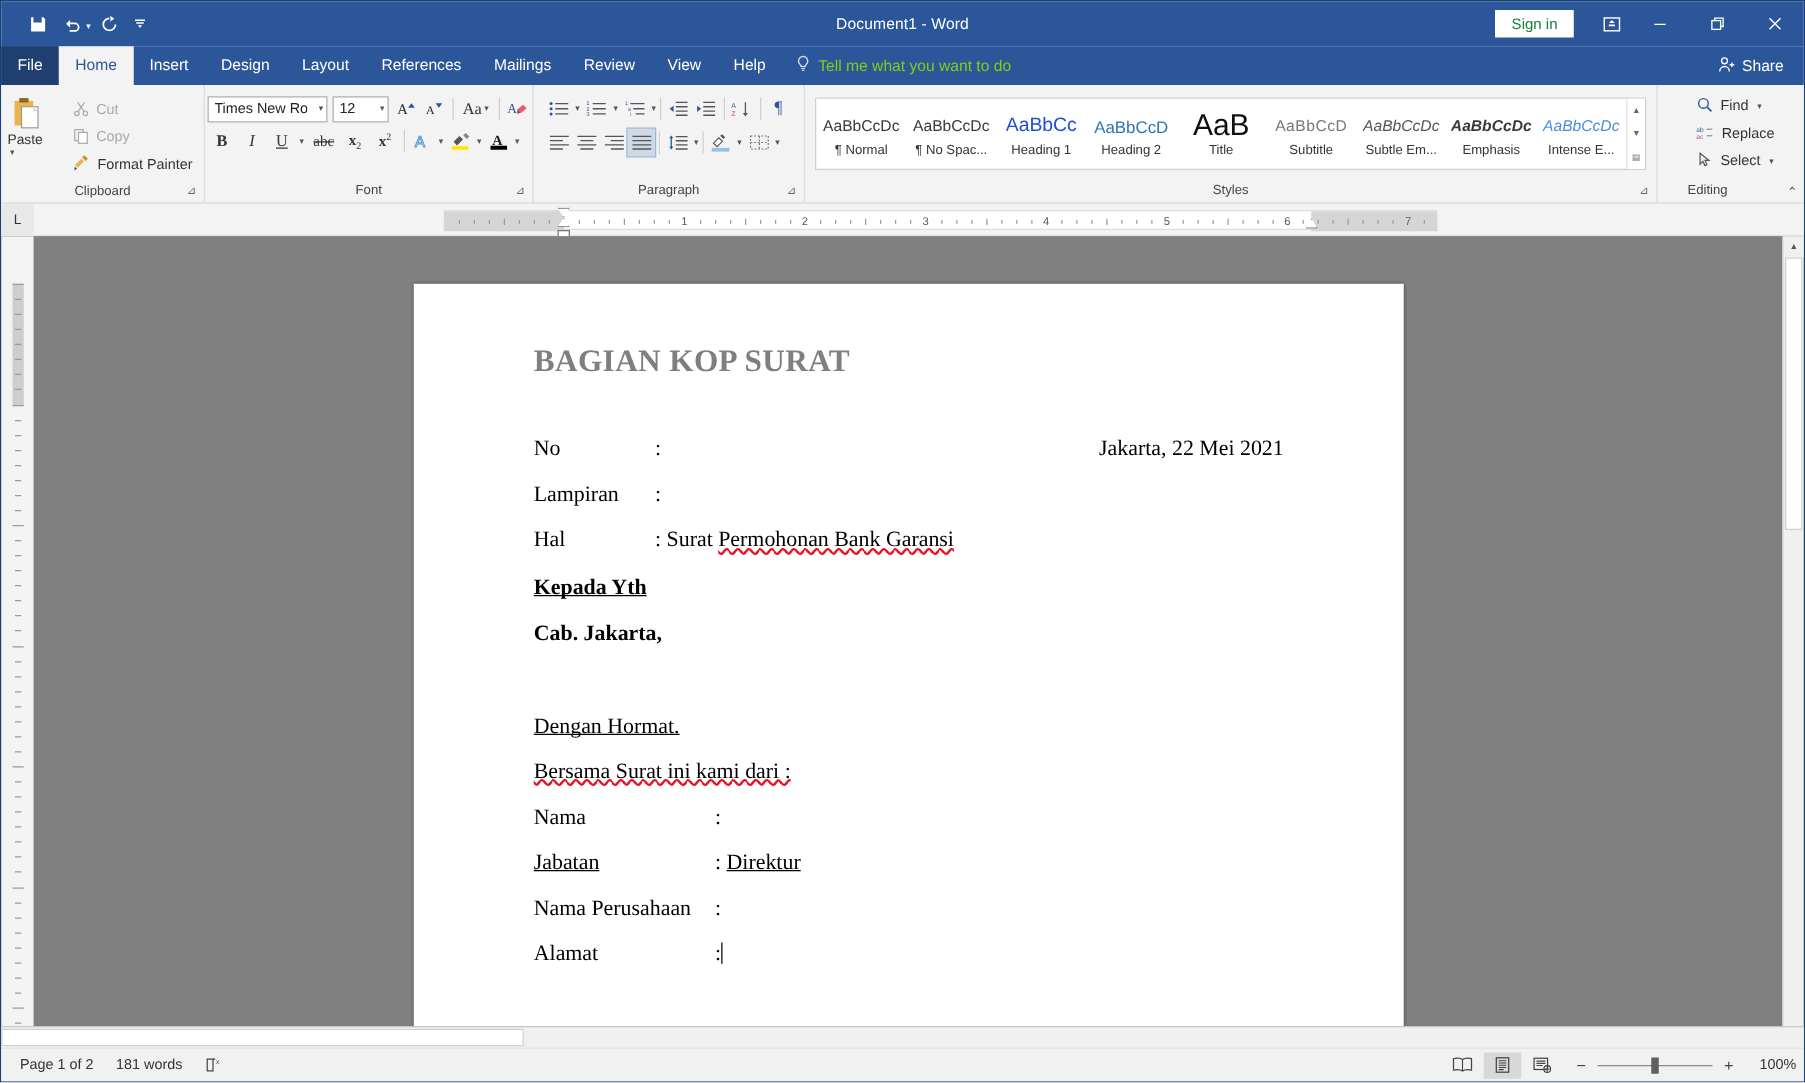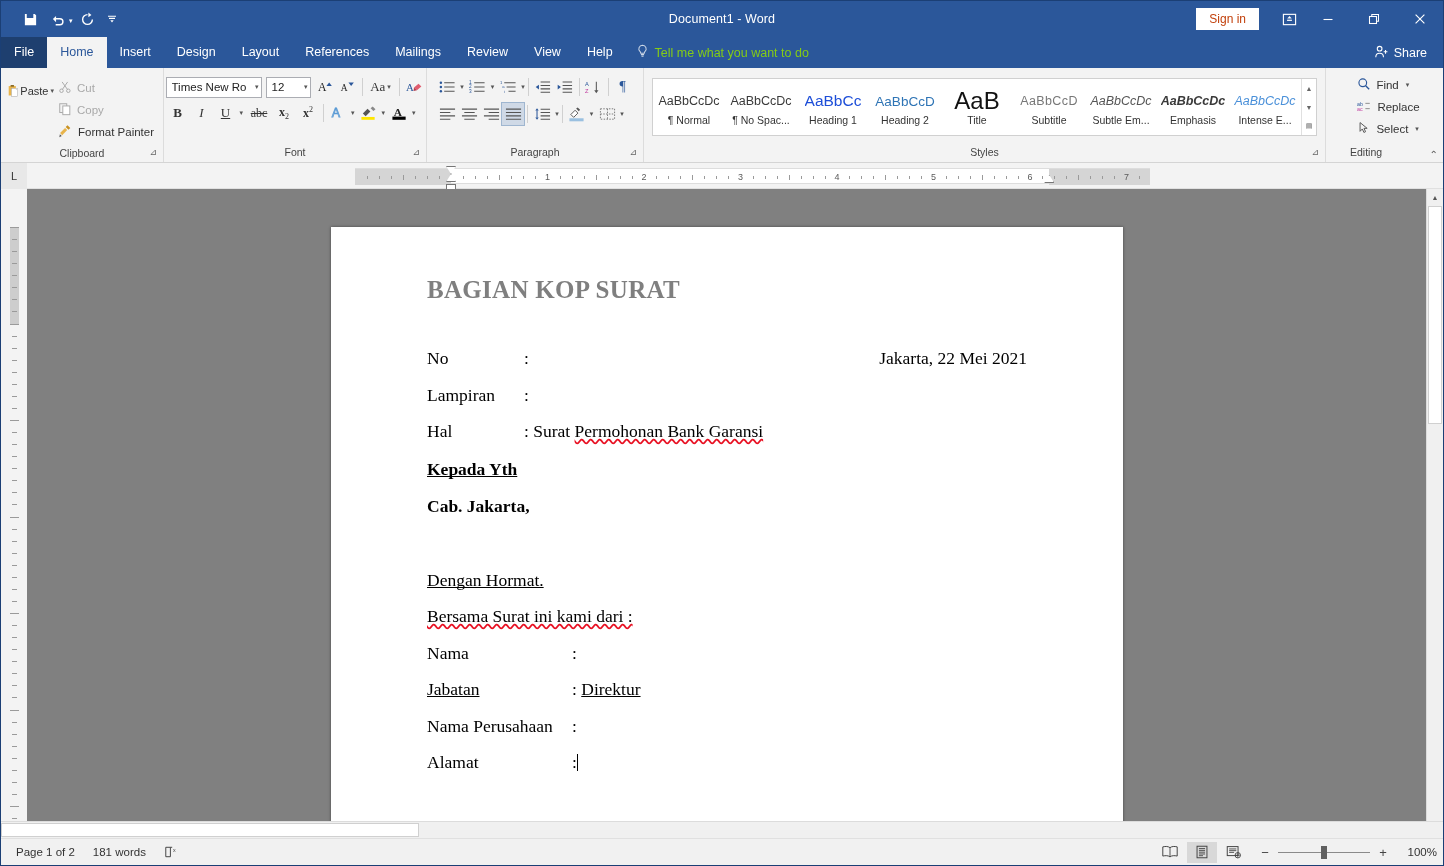--- a/index.html
+++ b/index.html
@@ -30,21 +30,21 @@
   .qat-btn.small { width: 18px; }
   .qat-caret { color: #fff; font-size: 7px; margin-left: -4px; margin-top:4px;}
   .title-center {
     position: absolute; left: 0; right: 0; text-align: center;
     color: #fff; font-size: 12.5px; letter-spacing: .1px; pointer-events: none;
   }
   .title-right {
     margin-left: auto; display: flex; align-items: center; height: 100%;
   }
   .signin {
-    background: #fff; color: #c2410c; font-size: 12px;
+    background: #fff; color: #15803d; font-size: 12px;
     padding: 4px 13px; margin-right: 14px; border: none; cursor: pointer;
   }
   .ribbon-opts {
     width: 32px; height: 100%; display:flex; align-items:center; justify-content:center;
     color:#fff;
   }
   .wbtn {
     width: 46px; height: 100%; display: flex; align-items: center; justify-content: center;
     color: #fff; font-size: 13px;
   }
@@ -98,21 +98,21 @@
     min-width: 22px; height: 22px; cursor: pointer; font-size: 12px; color: #333;
     position: relative;
   }
   .ic.on { background: #cfd9e6; outline: 1px solid #9fb6d0; }
   .caret { font-size: 7px; color: #555; margin-left: 2px; }
   .row { display: flex; align-items: center; }
   .sep { width: 1px; height: 18px; background: #d0d0d0; margin: 0 3px; }
 
   
   .clip-paste {
-    display:flex; flex-direction:row; align-items:center; width:48px;
+    display:flex; flex-direction:column; width:48px;
     font-size:11px; color:#333; padding-top:2px; cursor:pointer;
   }
 
   
   .fontbox {
     height: 21px; border: 1px solid #abadb3; background: #fff;
     display: flex; align-items: center; font-size: 11.5px; color: #222;
     padding: 0 2px 0 5px;
   }
   .fontbox .nm { overflow:hidden; white-space:nowrap; }

